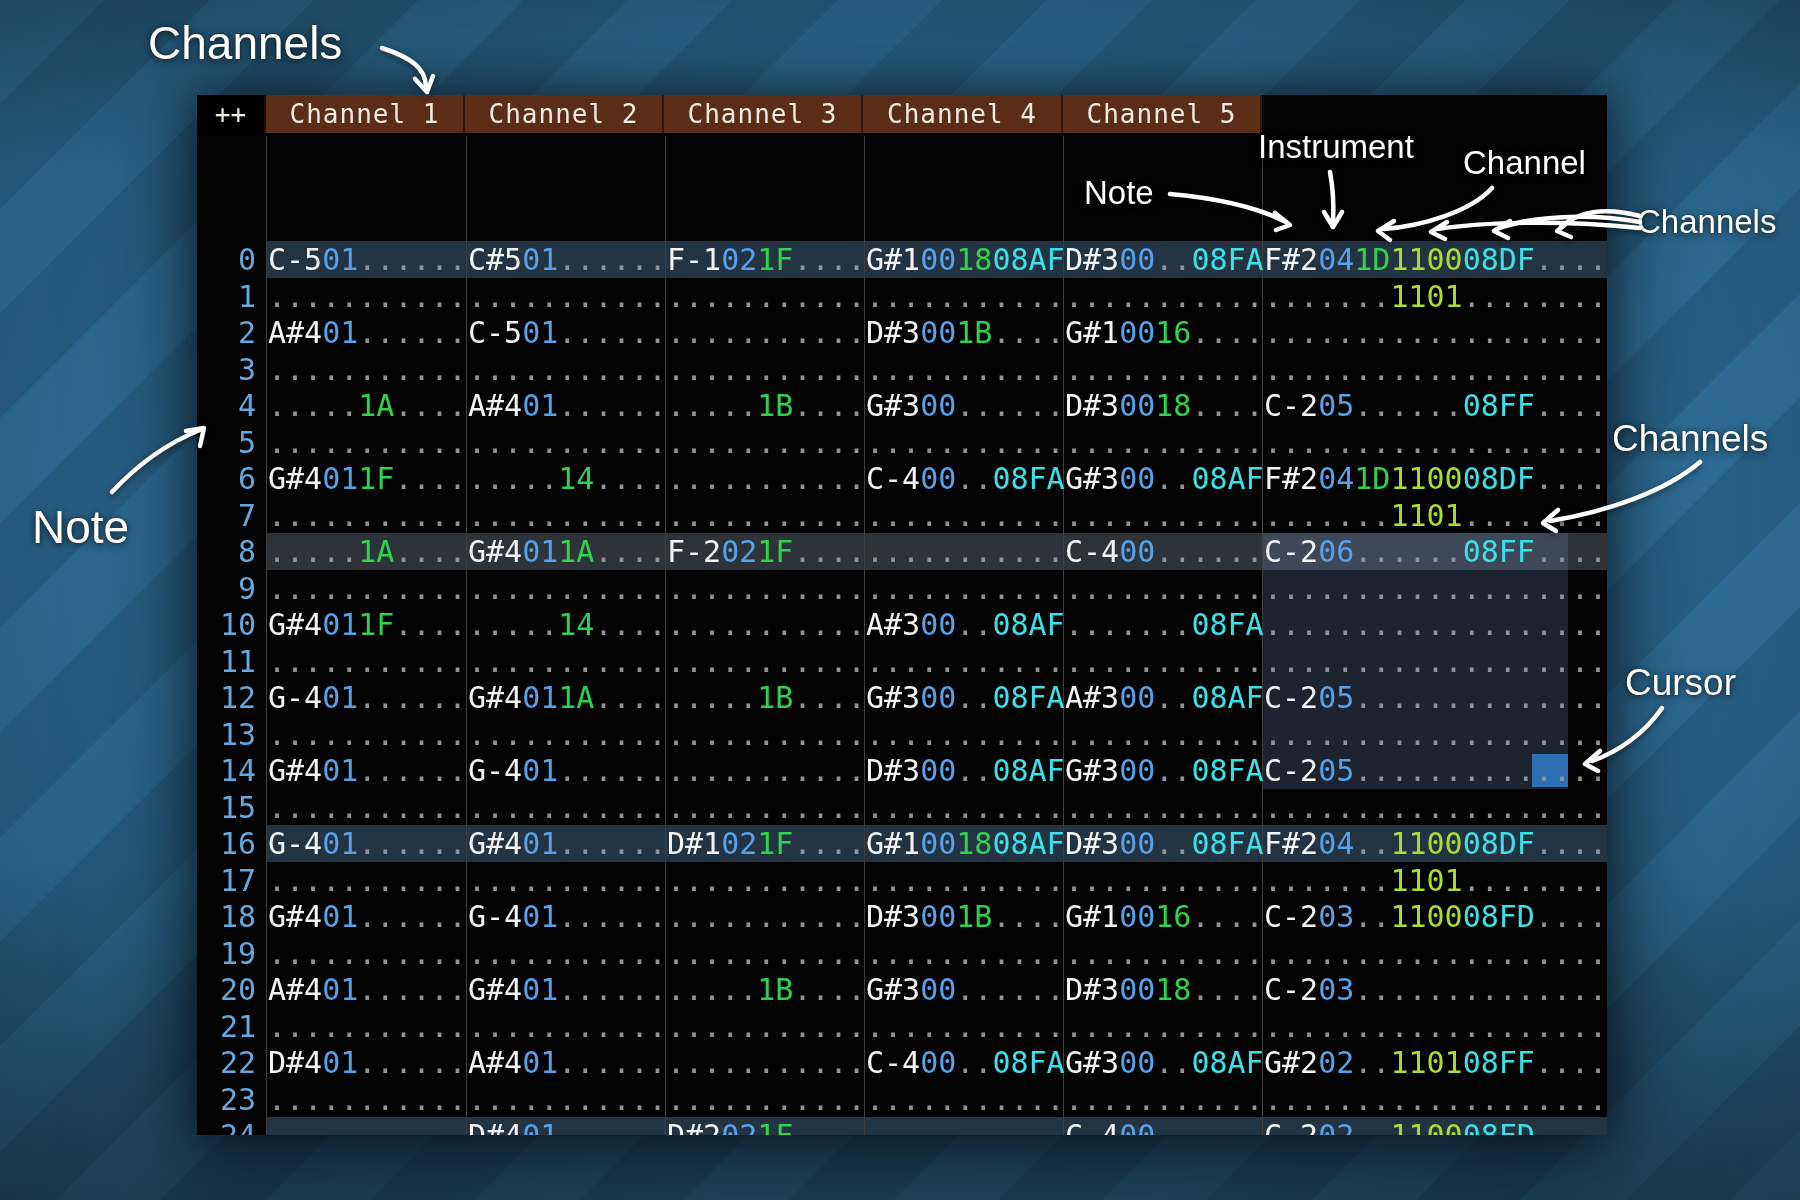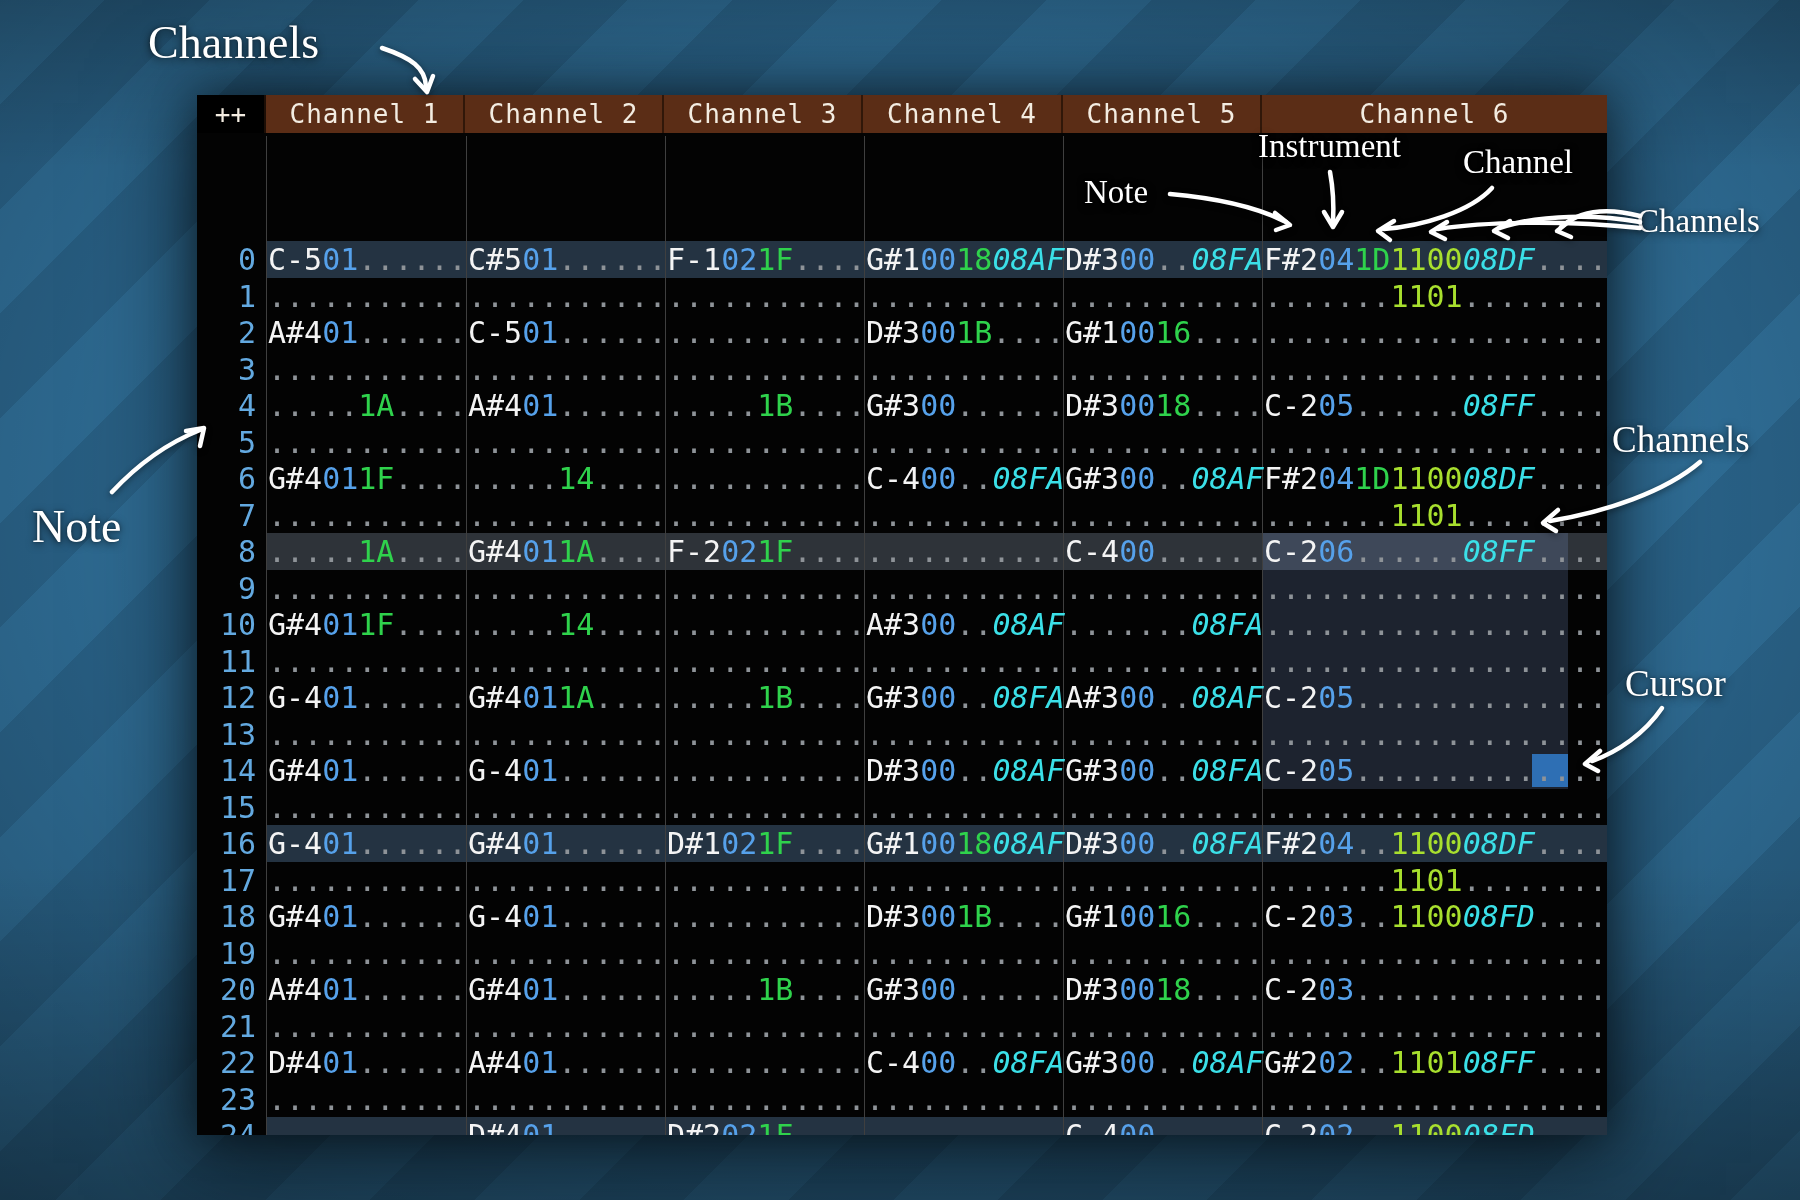--- a/index.html
+++ b/index.html
@@ -40,44 +40,43 @@
   }
   .cursorrect{
     position:absolute;left:1335px;top:659px;width:36px;height:33px;
     background:var(--cursor,#2e6fb4);
   }
   .prow{position:absolute;left:0;width:100%;height:37px;font-size:30px;line-height:37px;white-space:pre;}
   .rnum{position:absolute;left:0;top:0;width:59px;text-align:right;color:var(--row-number,#63a9e0);}
   .pcell{position:absolute;top:0;}
   .c-n{color:var(--note,#f4f4f4);} .c-i{color:var(--instrument,#56a1ea);}
   .c-v{color:var(--volume,#2fd24c);} .c-e{color:var(--effect-alt,#a8df2e);}
-  .c-x{color:var(--effect,#3be0e8);font-style:italic;} .c-d{color:var(--dots,#8e9398);}
+  .c-x{color:var(--effect,#3be0e8);} .c-d{color:var(--dots,#8e9398);}
   
   .anno{
-    position:absolute;color:var(--annotation,#fff);font-family:Liberation Serif, serif;
+    position:absolute;color:var(--annotation,#fff);font-family:Liberation Sans, sans-serif;
     text-shadow:0 2px 8px rgba(0,0,0,.65), 0 0 3px rgba(0,0,0,.4);white-space:nowrap;
   }
   .anno.big{font-size:46px;}
   .anno.mid{font-size:33px;}
   .anno.med{font-size:37px;}
   svg.arrows{position:absolute;left:0;top:0;pointer-events:none;filter:drop-shadow(0 2px 3px rgba(0,0,0,.45));}
   svg.arrows path, svg.arrows polyline{stroke:#fff;stroke-width:4.5;fill:none;stroke-linecap:round;stroke-linejoin:round;}
 </style>
 </head>
 <body>
 
 <div class="window">
   <div class="hdr">
     <div class="corner">++</div>
     <div class="hcell w-ch">Channel 1</div>
     <div class="hcell w-ch">Channel 2</div>
     <div class="hcell w-ch">Channel 3</div>
     <div class="hcell w-ch">Channel 4</div>
     <div class="hcell w-ch">Channel 5</div>
-    <div class="hcell w-ch6">Channel 6</div>
   </div>
 
   <div class="bandlayer" id="bands">
       <div class="band hl-blue" style="top: 146px;"></div>
       <div class="band hl-gray" style="top: 438px;"></div>
       <div class="band hl-blue" style="top: 730px;"></div>
       <div class="band hl-blue" style="top: 1022px;"></div>
     </div>
   <div class="selrect"></div>
   <div class="cursorrect"></div>

